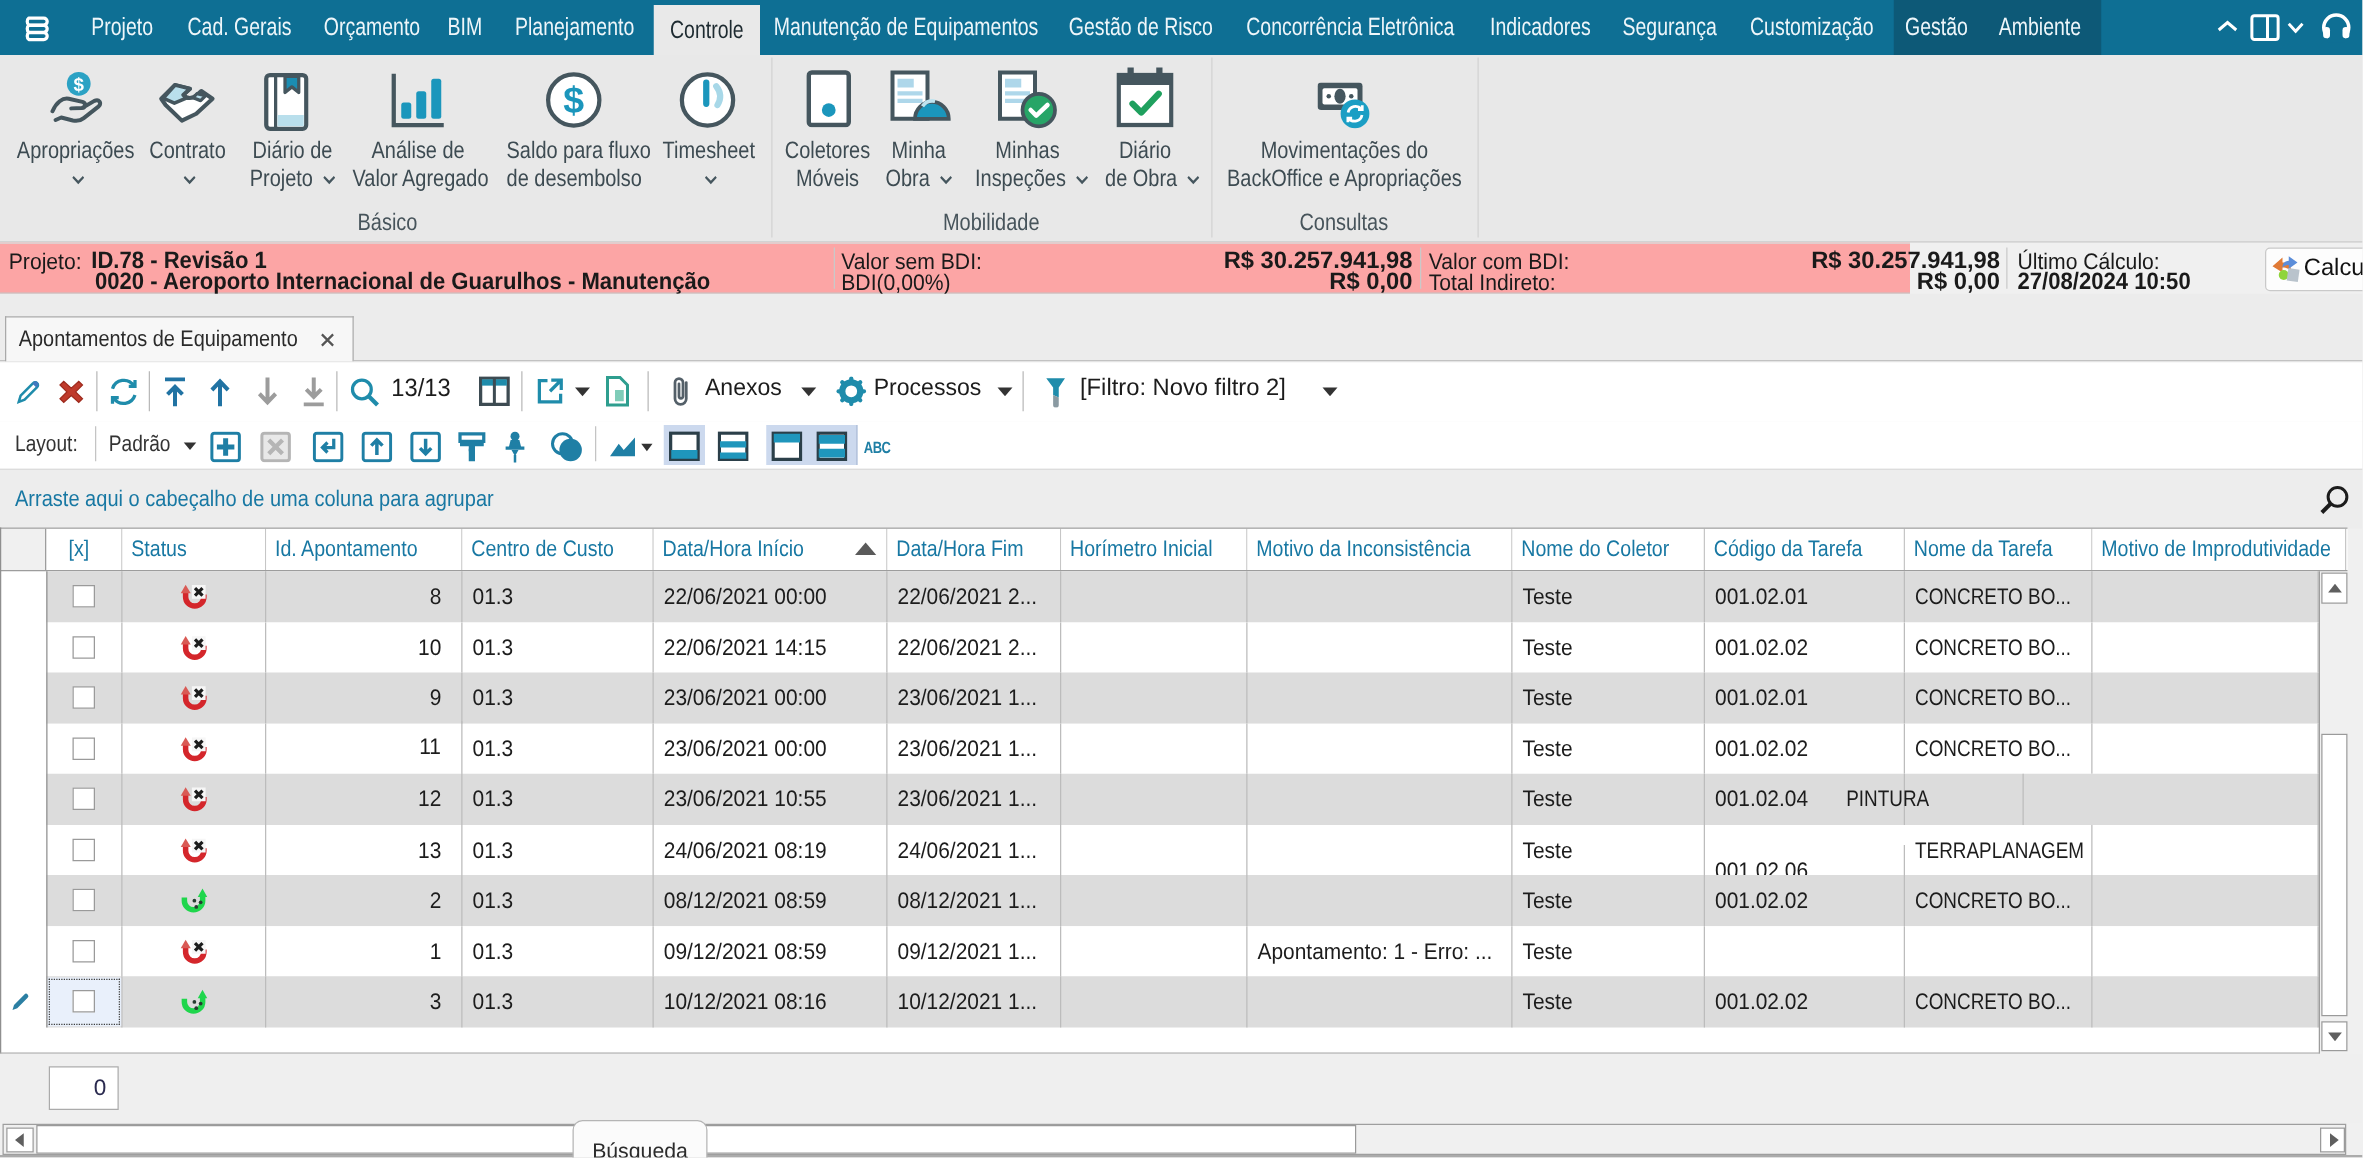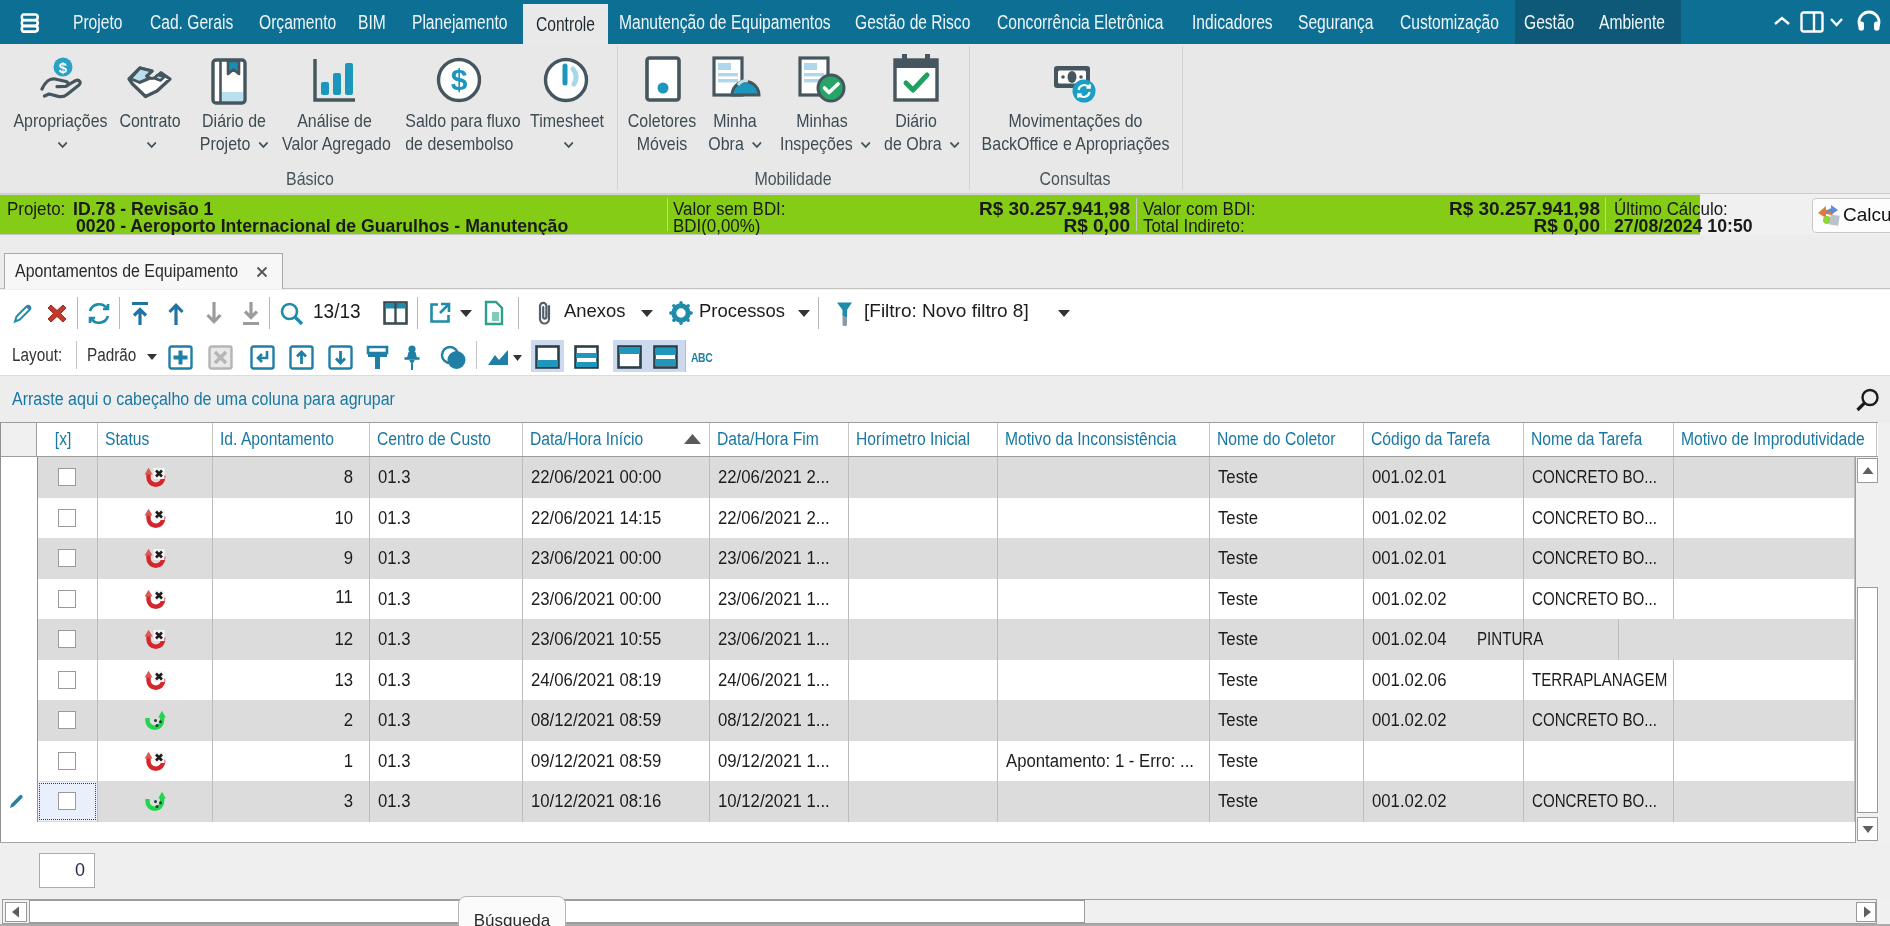--- a/index.html
+++ b/index.html
@@ -10,21 +10,21 @@
 .darkbox{position:absolute;left:1515px;top:0;width:166px;height:44px;background:#0d5977}
 .ctab{position:absolute;left:523px;top:4px;width:85px;height:40px;background:#e9e9e9}
 .ctab span{display:block;text-align:center;line-height:40px;color:#1d2a30;font-size:20px;transform:scaleX(0.78)}
 .ribbon{left:0;top:44px;width:1890px;height:149px;background:#e8e8e8;border-bottom:1px solid #cccccc}
 .rsep{position:absolute;top:2px;width:1px;height:144px;background:#d2d2d2}
 .rlabel{position:absolute;color:#3d4b52;font-size:19px;text-align:center;line-height:23px;white-space:nowrap;
  transform:scaleX(0.84);transform-origin:50% 0}
 .rgroup{position:absolute;top:124px;color:#47545b;font-size:19px;text-align:center;white-space:nowrap;
  transform:scaleX(0.84);transform-origin:50% 0}
 .chev{display:inline-block;vertical-align:1px;margin-left:4px;width:12px;height:8px}
-.projbar{left:0;top:194px;width:1700px;height:39px;background:#84cc16;border-top:1px solid #d9d9d9;border-bottom:1px solid #c4c4c4;font-size:18px;color:#1a1a1a}
+.projbar{left:0;top:194px;width:1528px;height:39px;background:#fca5a5;border-top:1px solid #d9d9d9;border-bottom:1px solid #c4c4c4;font-size:18px;color:#1a1a1a}
 .pv{position:absolute;white-space:nowrap;transform:scaleX(0.94);transform-origin:0 50%}
 .pvr{position:absolute;white-space:nowrap;text-align:right;transform:none;font-weight:bold;font-size:19px}
 .pvb{position:absolute;white-space:nowrap;transform:scaleX(0.93);transform-origin:0 50%;font-weight:bold;font-size:19px}
 .psep{position:absolute;top:3px;width:1px;height:33px;background:#c9c9c9}
 .band{left:0;top:235px;width:1890px;height:54px;background:#ececec;border-bottom:1px solid #c2c2c2;box-sizing:border-box}
 .tab1{position:absolute;left:4px;top:18px;width:279px;height:36px;background:#f7f7f7;border:1px solid #a9a9a9;border-bottom:none;box-sizing:border-box}
 .tab1 span{position:absolute;left:10px;top:0;line-height:34px;font-size:18px;color:#2a2a2a;white-space:nowrap;transform:scaleX(0.885);transform-origin:0 50%}
 .tb1{left:0;top:290px;width:1890px;height:47px;background:#fff}
 .tb2{left:0;top:337px;width:1890px;height:38px;background:#fff;font-size:18px;color:#333}
 .tbtxt{position:absolute;white-space:nowrap;transform:scaleX(0.97);transform-origin:0 50%}
@@ -301,21 +301,21 @@
     </svg>
 <div class="abs tbtxt" style="left:699px;top:10px;font-size:19px;color:#1c1c1c">Processos</div>
 <svg class="abs" style="left:797px;top:19px" width="14" height="9" viewBox="0 0 14 9">
       <path d="M1 1 H13 L7 8 z" fill="#333"></path>
     </svg>
 <div class="tsep" style="left:818px"></div>
 <svg class="abs" style="left:836px;top:11px" width="17" height="25" viewBox="0 0 17 25">
 <path d="M1 1.5 H16 L11 9 V17 L6.5 15 V9 z" fill="#1f8cab"></path>
 <path d="M6.5 15 l4.5 2 V23 a2.2 2.2 0 0 1 -4.5 0 z" fill="#8a9aa2"></path>
     </svg>
-<div class="abs tbtxt" style="left:864px;top:10px;font-size:19px;color:#1c1c1c;transform:none">[Filtro: Novo filtro 8]</div>
+<div class="abs tbtxt" style="left:864px;top:10px;font-size:19px;color:#1c1c1c;transform:none">[Filtro: Novo filtro 2]</div>
 <svg class="abs" style="left:1057px;top:19px" width="14" height="9" viewBox="0 0 14 9">
       <path d="M1 1 H13 L7 8 z" fill="#333"></path>
     </svg>
 </div>
 <div class="abs tb2">
 <div class="abs tbtxt" style="left:12px;top:8px;transform:scaleX(0.85)">Layout:</div>
 <div class="tsep2" style="left:76px"></div>
 <div class="abs tbtxt" style="left:87px;top:8px;transform:scaleX(0.85)">Padrão</div>
 <svg class="abs" style="left:146px;top:16px" width="12" height="8" viewBox="0 0 12 8">
       <path d="M1 1 H11 L6 7 z" fill="#333"></path>
@@ -619,21 +619,21 @@
     <span style="line-height:40px;">24/06/2021 08:19</span>
   </div>
 <div class="abs cell" style="left:710px;top:660px;width:139px;height:40px">
     <span style="line-height:40px;">24/06/2021 1...</span>
   </div>
 <div class="abs cell" style="left:849px;top:660px;width:149px;height:40px"></div>
 <div class="abs cell" style="left:998px;top:660px;width:212px;height:40px"></div>
 <div class="abs cell" style="left:1210px;top:660px;width:154px;height:40px">
     <span style="line-height:40px;">Teste</span>
   </div>
-<div class="abs cell" style="left:1364px;top:660px;width:160px;height:40px">
+<div class="abs cell" style="left:1364px;top:676px;width:160px;height:40px">
     <span style="line-height:40px;">001.02.06</span>
   </div>
 <div class="abs cell" style="left:1524px;top:660px;width:150px;height:40px">
     <span style="line-height:40px;transform:scaleX(0.84);">TERRAPLANAGEM</span>
   </div>
 <div class="abs cell" style="left:1674px;top:660px;width:181px;height:40px"></div>
 <div class="abs cb" style="left:58px;top:671px"></div>
 <svg class="abs" style="left:142px;top:668px" width="24" height="24" viewBox="0 0 24 24">
 <path d="M6.5 9 V12.5 a7.3 7.3 0 0 0 14.6 0 V10.5" fill="none" stroke="#d4262b" stroke-width="4.4"></path>
 <path d="M2.6 9.5 h8 L6.5 2.8 z" fill="#d95a55"></path>

